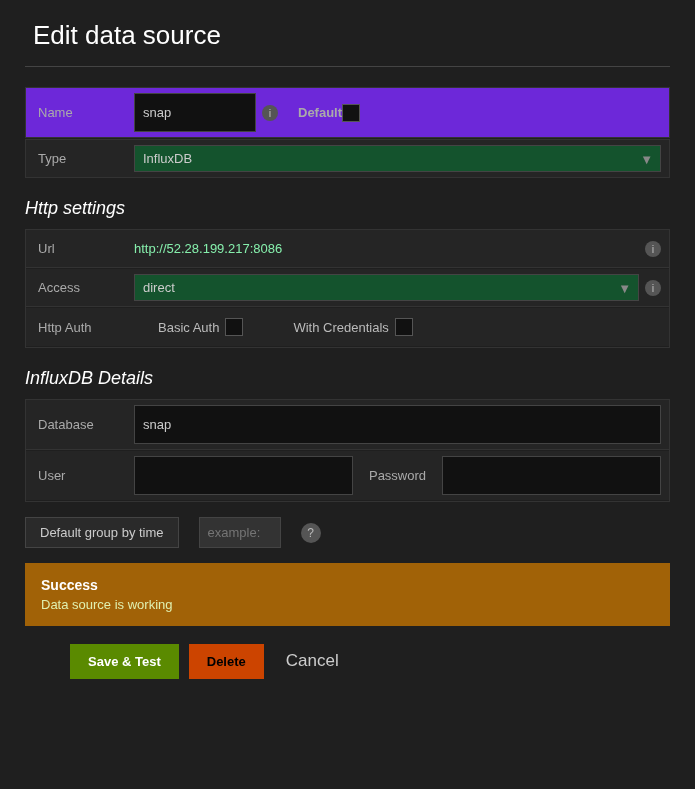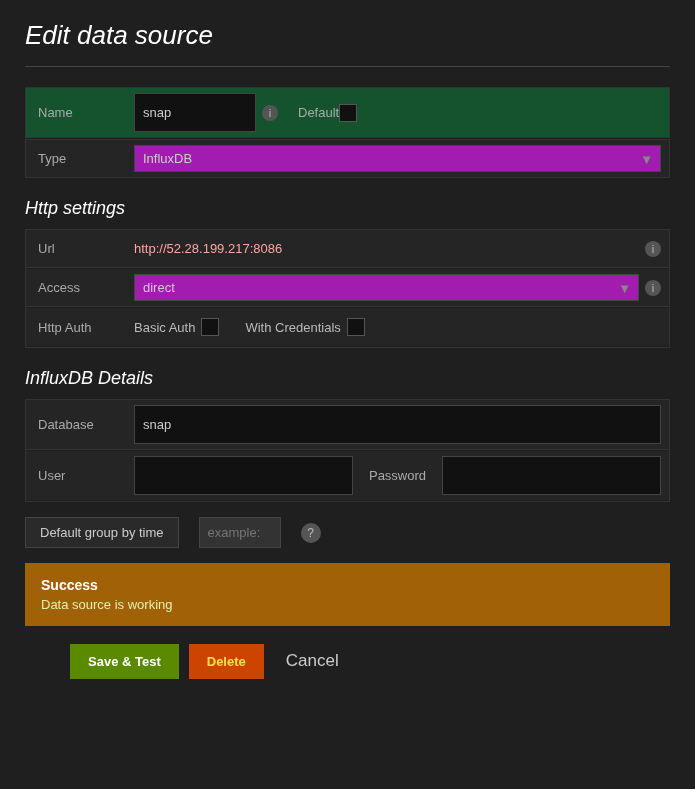--- a/index.html
+++ b/index.html
@@ -12,24 +12,24 @@
       width: 695px;
       min-height: 789px;
     }
 
     .page-container {
       padding: 20px 25px;
     }
 
     .page-title {
       font-size: 26px;
-      font-style: italic;
       color: #ffffff;
       font-weight: normal;
       margin-bottom: 15px;
+      margin-left: 8px;
     }
 
     .divider {
       border: none;
       border-top: 1px solid #444;
       margin-bottom: 20px;
     }
 
     
     .form-row {
@@ -78,21 +78,21 @@
       cursor: pointer;
     }
 
     
     .select-wrapper {
       position: relative;
       width: 100%;
     }
 
     .select-input {
-      background-color: #a21caf;
+      background-color: #14532d;
       border: 1px solid #444;
       color: #ccc;
       padding: 5px 8px;
       font-size: 13px;
       width: 100%;
       appearance: none;
       outline: none;
       cursor: pointer;
     }
 
@@ -125,21 +125,21 @@
       background-color: #555;
       color: #bbb;
       font-size: 11px;
       margin-left: 6px;
       cursor: pointer;
       flex-shrink: 0;
     }
 
     
     .url-text {
-      color: #fca5a5;
+      color: #86efac;
       flex: 1;
     }
 
     
     .access-select-wrapper {
       position: relative;
       flex: 1;
     }
 
     
@@ -151,20 +151,21 @@
     }
 
     .auth-option {
       display: flex;
       align-items: center;
       gap: 6px;
     }
 
     .auth-label {
       color: #bbb;
+      margin-left: 24px;
     }
 
     
     .influx-section {
       margin-top: 14px;
     }
 
     .user-input {
       flex: 1;
     }
@@ -252,21 +253,21 @@
       color: #ffffff;
       padding: 10px 18px;
       font-size: 13px;
       font-weight: bold;
       cursor: pointer;
     }
 
     .btn-delete {
       background-color: #cc4400;
       border: none;
-      color: #fde047;
+      color: #000000;
       padding: 10px 18px;
       font-size: 13px;
       font-weight: bold;
       cursor: pointer;
     }
 
     .btn-cancel {
       background: none;
       border: none;
       color: #ccc;
@@ -292,27 +293,27 @@
     }
   </style>
 </head>
 <body>
 
 <div class="page-container">
 
   <h1 class="page-title">Edit data source</h1>
   <hr class="divider">
 
-  <div class="form-row" style="background-color:#14532d; border:1px solid #333; margin-bottom:1px;">
+  <div class="form-row" style="background-color:#6d28d9; border:1px solid #333; margin-bottom:1px;">
     <div class="form-label">Name</div>
     <div class="form-control-area" style="width:160px; flex:none;">
       <input type="text" class="text-input" style="width: 100%;" value="snap">
       <span class="info-icon">i</span>
     </div>
-    <div class="default-area" style="display:flex;align-items:center;gap:0;padding:5px 12px;">
+    <div class="default-area" style="display:flex;align-items:center;gap:0;padding:5px 12px;font-weight:bold;">
       <span class="default-label">Default</span>
       <span class="checkbox-box"></span>
     </div>
   </div>
 
   <div class="form-row" style="background-color:#252525; border:1px solid #333; margin-bottom:20px;">
     <div class="form-label">Type</div>
     <div class="form-control-area">
       <div class="select-wrapper">
         <select class="select-input">

